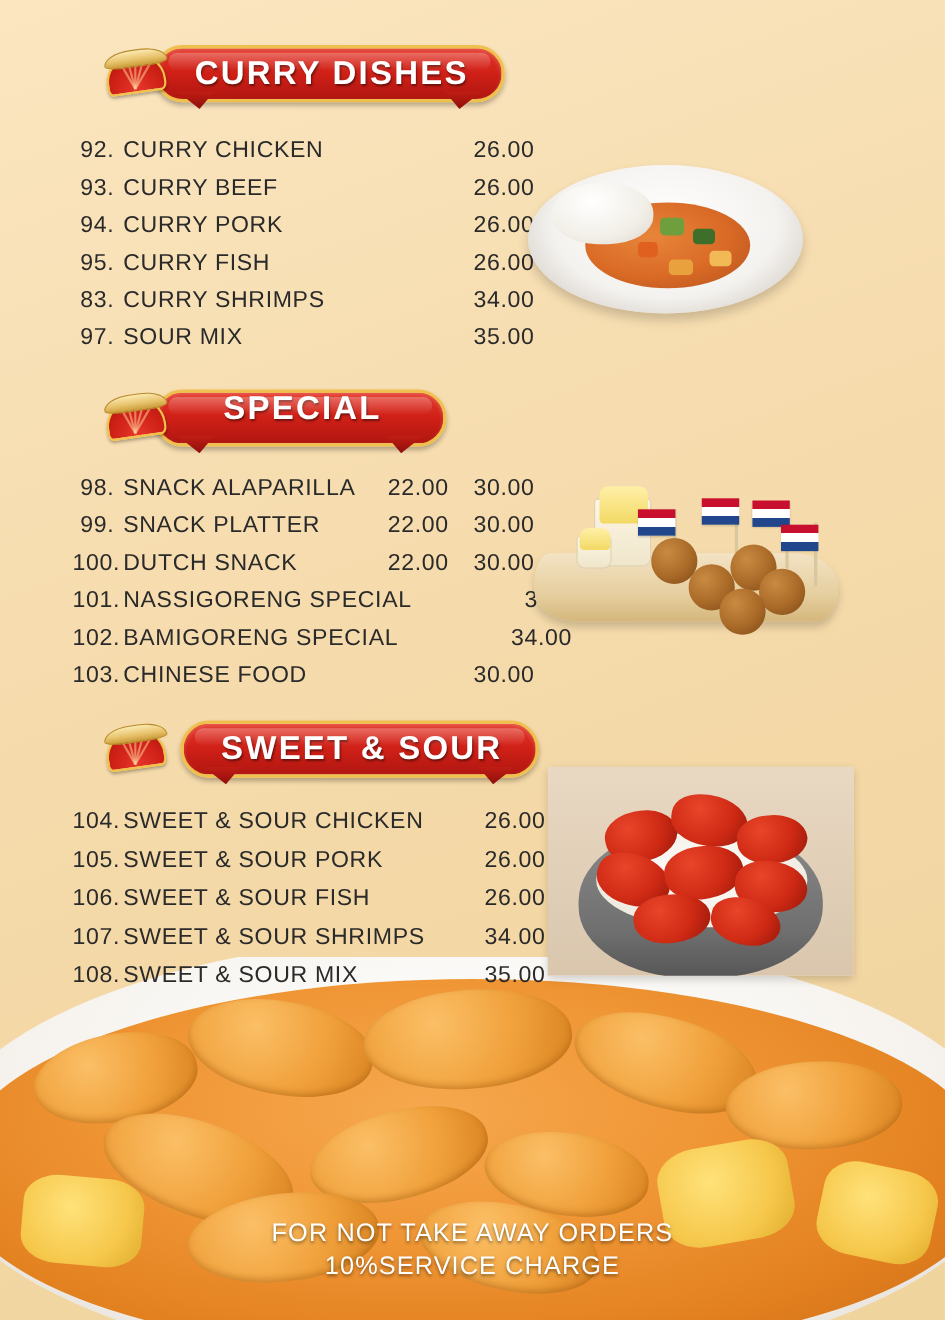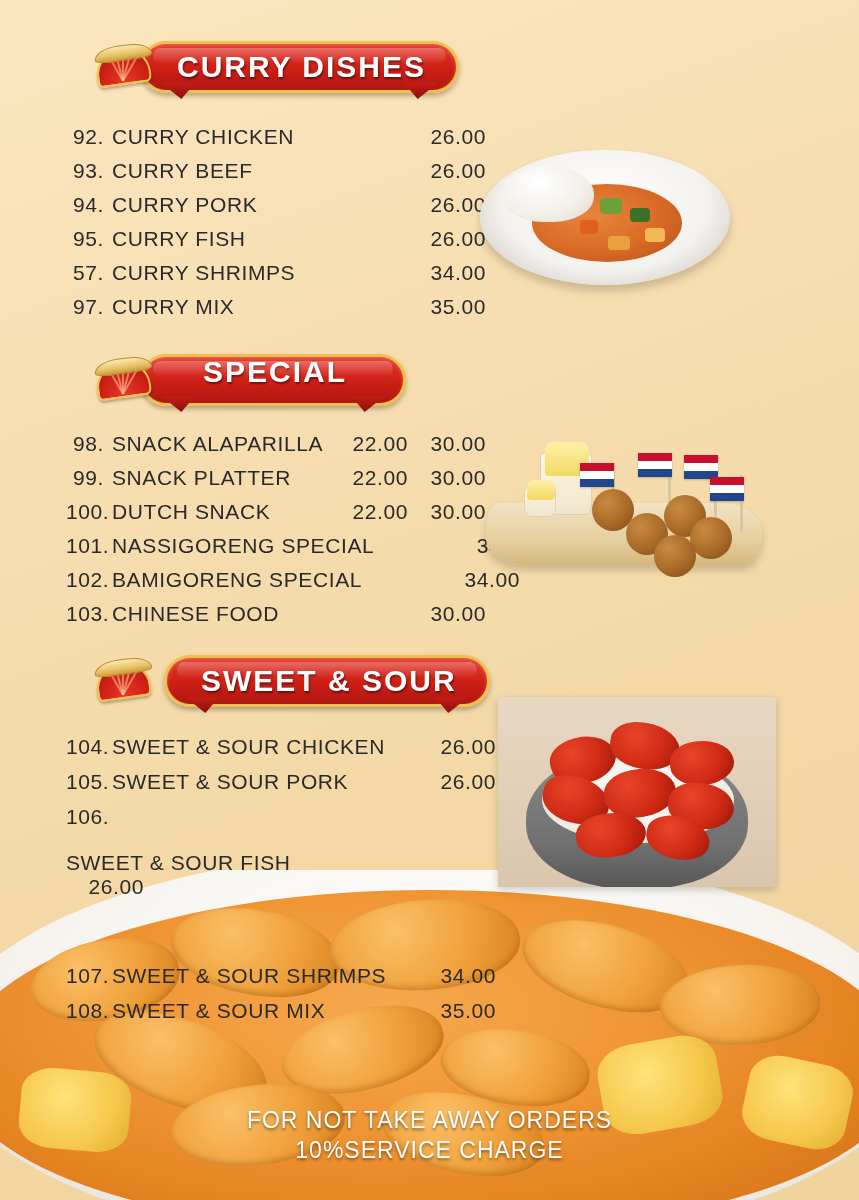--- a/index.html
+++ b/index.html
@@ -312,27 +312,27 @@
       <span class="num">94.</span>
       <span class="name">CURRY  PORK</span>
       <span class="p2">26.00</span>
     </div>
     <div class="row" style="margin-bottom:10px;">
       <span class="num">95.</span>
       <span class="name">CURRY  FISH</span>
       <span class="p2">26.00</span>
     </div>
     <div class="row" style="margin-bottom:10px;">
-      <span class="num">57.</span>
+      <span class="num">83.</span>
       <span class="name">CURRY  SHRIMPS</span>
       <span class="p2">34.00</span>
     </div>
     <div class="row">
       <span class="num">97.</span>
-      <span class="name">CURRY  MIX</span>
+      <span class="name">SOUR  MIX</span>
       <span class="p2">35.00</span>
     </div>
   </div>
 
   <div class="photo" style="left:480px; top:150px;">
     <div class="curry-plate">
       <div class="curry-food"></div>
       <div class="chunk" style="left:120px; top:48px; width:22px; height:16px; background:#6f9f3c;"></div>
       <div class="chunk" style="left:150px; top:58px; width:20px; height:14px; background:#3e6f2a;"></div>
       <div class="chunk" style="left:100px; top:70px; width:18px; height:14px; background:#e0611f;"></div>
@@ -442,21 +442,21 @@
     <div class="row" style="margin-bottom:11px;">
       <span class="num">104.</span>
       <span class="name">SWEET  &amp; SOUR CHICKEN</span>
       <span class="p2">26.00</span>
     </div>
     <div class="row" style="margin-bottom:11px;">
       <span class="num">105.</span>
       <span class="name">SWEET  &amp; SOUR PORK</span>
       <span class="p2">26.00</span>
     </div>
-    <div class="row" style="margin-bottom:11px;flex-direction:column;">
+    <div class="row" style="margin-bottom:11px;">
       <span class="num">106.</span>
       <span class="name">SWEET  &amp; SOUR FISH</span>
       <span class="p2">26.00</span>
     </div>
     <div class="row" style="margin-bottom:11px;justify-content:space-between;">
       <span class="num">107.</span>
       <span class="name">SWEET  &amp; SOUR SHRIMPS</span>
       <span class="p2">34.00</span>
     </div>
     <div class="row">

